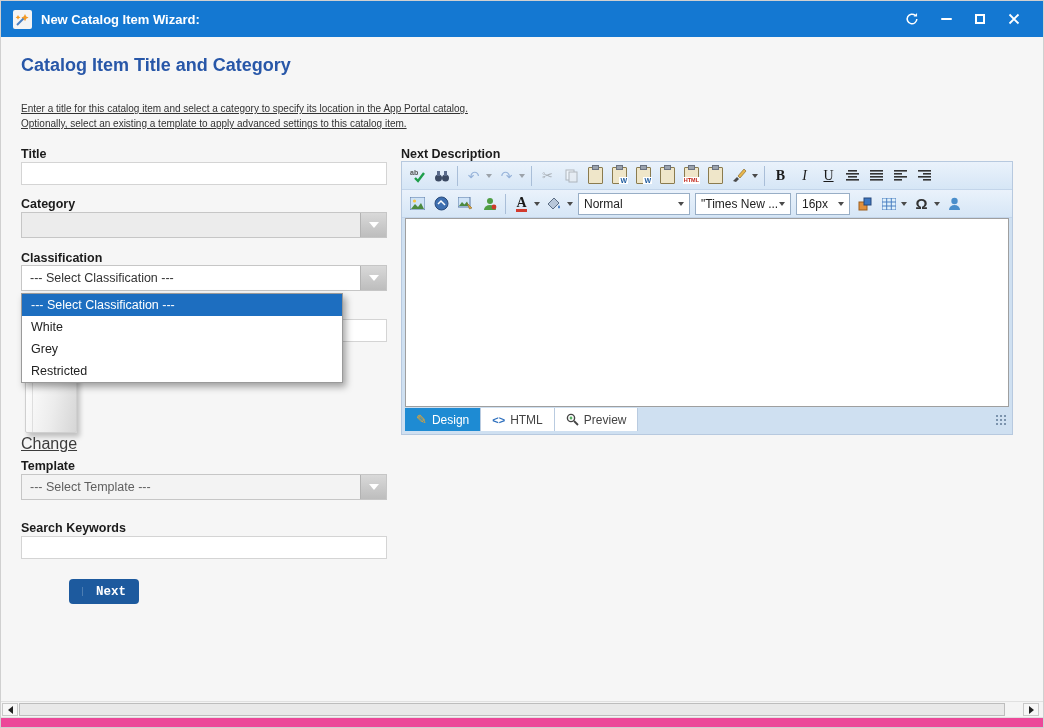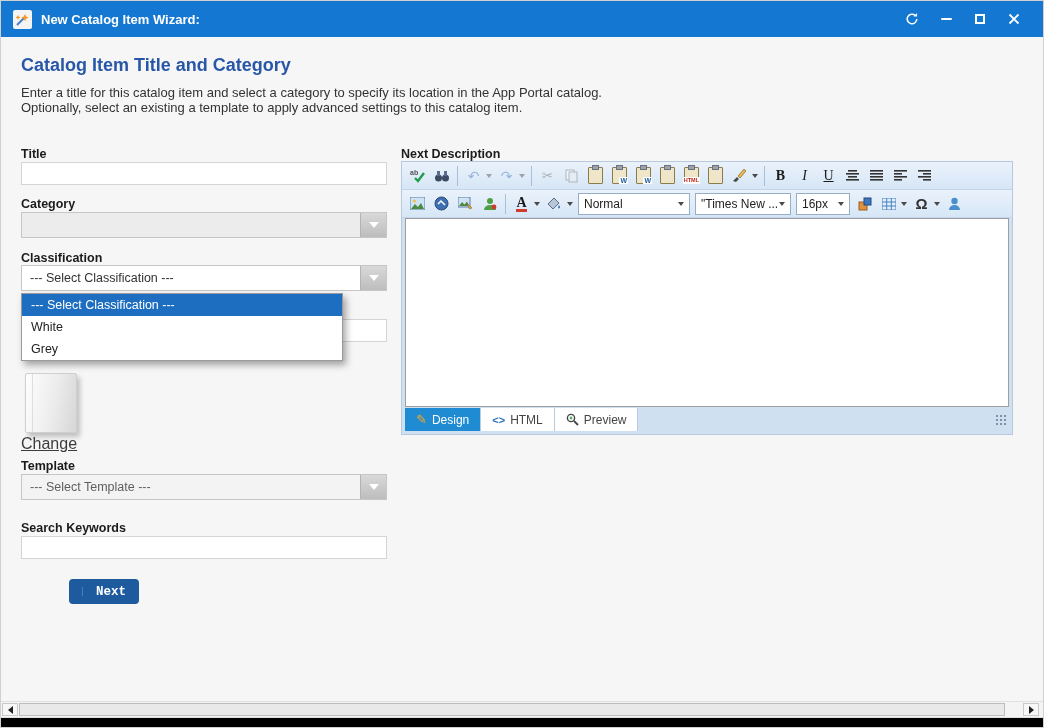--- a/index.html
+++ b/index.html
@@ -1,28 +1,28 @@
 <!DOCTYPE html>
 <html><head>
 <meta charset="utf-8">
 <style>
   html,body{margin:0;padding:0;background:#fff;font-family:"Liberation Sans",sans-serif;}
-  .win{position:relative;width:1044px;height:728px;background:#000000;border:1px solid #d0d0d0;box-sizing:border-box;overflow:hidden;}
+  .win{position:relative;width:1044px;height:728px;background:#ec4899;border:1px solid #d0d0d0;box-sizing:border-box;overflow:hidden;}
   
   .titlebar{position:absolute;top:0;left:0;right:0;height:36px;background:#1478d2;display:flex;align-items:center;padding:0 12px;box-sizing:border-box;}
   .app-icon{width:19px;height:19px;border-radius:2px;background:#f4f4f4;display:flex;align-items:center;justify-content:center;flex:0 0 auto;}
   .win-title{color:#fff;font-weight:bold;font-size:13px;margin-left:9px;white-space:nowrap;}
   .tb-ctrls{margin-left:auto;display:flex;align-items:center;gap:0;}
   .tb-btn{width:34px;height:30px;display:flex;align-items:center;justify-content:center;}
   .glyph-min{width:11px;height:2px;background:#fff;border-radius:1px;}
   .glyph-max{width:10px;height:10px;border:2px solid #fff;box-sizing:border-box;}
   
   .content{position:absolute;top:36px;left:0;width:1044px;height:664px;background:#f6f6f6;}
   .heading{position:absolute;left:20px;top:18px;font-size:18px;font-weight:bold;color:#2857a8;}
-  .desc{position:absolute;left:20px;top:48px;font-size:13px;color:#333;line-height:15px;}
+  .desc{position:absolute;left:20px;top:64px;font-size:10px;color:#333;line-height:15px;text-decoration:underline;}
   .lbl{position:absolute;font-size:12.5px;font-weight:bold;color:#1b1b1b;}
   .txt{position:absolute;width:366px;height:23px;background:#fff;border:1px solid #d4d4d4;box-sizing:border-box;font-family:inherit;font-size:12.5px;padding:0 6px;color:#222;}
   .dd{position:absolute;width:366px;height:26px;border:1px solid #c6c6c6;background:#fff;box-sizing:border-box;display:flex;align-items:center;padding-left:8px;font-size:12.5px;color:#333;}
   .dd.gray{background:#ececec;}
   .dd.placeholder{color:#5f5f5f;background:#f3f3f3;padding-left:8px;}
   .dd-btn{position:absolute;right:0;top:0;bottom:0;width:25px;background:linear-gradient(#d9d9d9,#bdbdbd);border-left:1px solid #b3b3b3;display:flex;align-items:center;justify-content:center;}
   .caret{width:0;height:0;border-left:5px solid transparent;border-right:5px solid transparent;border-top:6px solid #fff;}
   .dlist{position:absolute;left:20px;top:256px;width:320px;background:#fff;border:1px solid #9a9a9a;box-shadow:3px 4px 7px rgba(0,0,0,.35);z-index:6;}
   .opt{height:22px;display:flex;align-items:center;padding:0 9px;font-size:12.5px;color:#222;}
   .opt.selected{background:#1d6ec0;color:#fff;}
@@ -122,20 +122,21 @@
           <span class="caret"></span>
         </span>
     </div>
 
     <input class="txt" style="left: 20px; top: 282px; z-index: 0;" value="">
 
     <div class="dlist">
       <div class="opt selected">--- Select Classification ---</div>
       <div class="opt">White</div>
       <div class="opt">Grey</div>
+      <div class="opt">Restricted</div>
     </div>
 
     <div class="boximg"></div>
     <a class="chg" href="#">Change</a>
 
     <div class="lbl" style="left:20px;top:422px;">Template</div>
     <div class="dd placeholder" style="left:20px;top:437px;">
       <span>--- Select Template ---</span>
       <span class="dd-btn">
           <span class="caret"></span>

